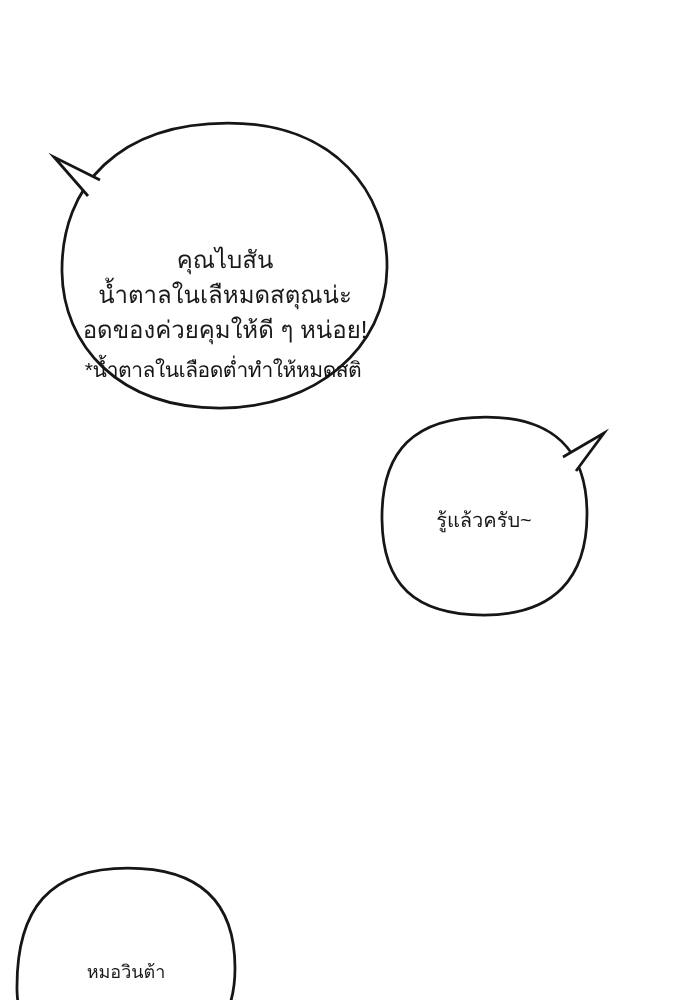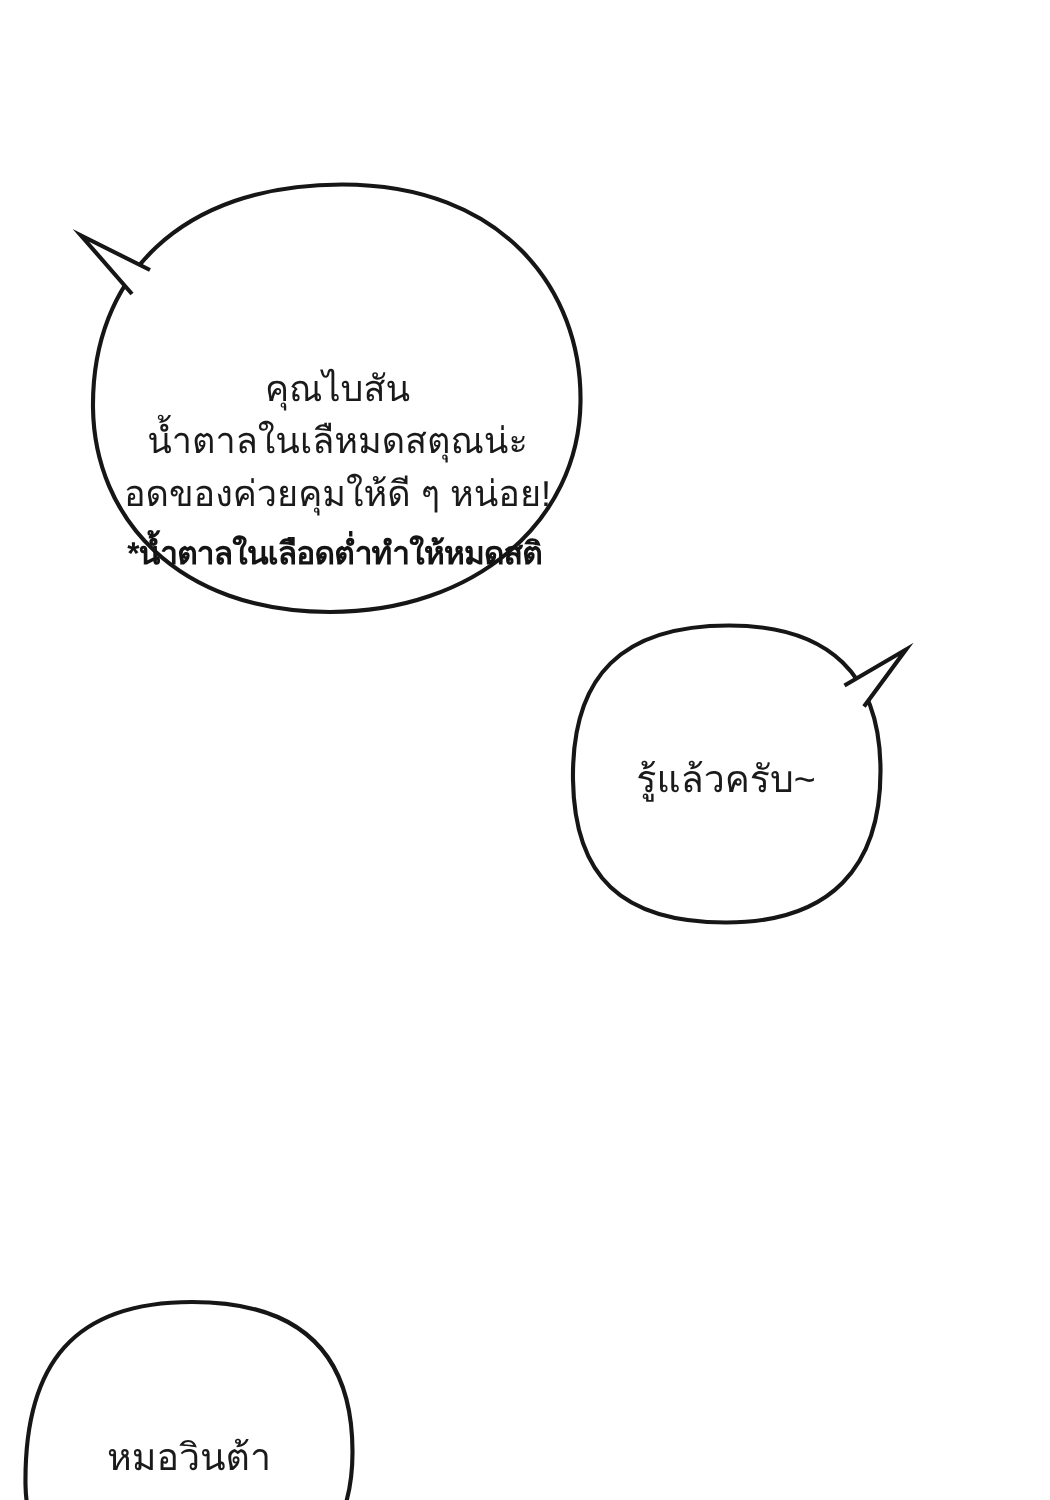--- a/index.html
+++ b/index.html
@@ -57,36 +57,36 @@
     margin-top: 40px;
   }
   #bubble-1-footnote {
     position: absolute;
     left: 60px;
     top: 356px;
     width: 326px;
     text-align: center;
     color: #141414;
     font-size: 21px;
-    font-weight: 700;
+    font-weight: 400;
     letter-spacing: -0.5px;
     line-height: 28px;
     white-space: nowrap;
   }
   #bubble-2-text {
     left: 384px;
     top: 503px;
     width: 200px;
-    font-size: 25px;
+    font-size: 20px;
   }
   #bubble-3-text {
     left: 16px;
     top: 955px;
     width: 220px;
-    font-size: 25px;
+    font-size: 18px;
   }
 </style>
 </head>
 <body>
 
 <div id="comic-page">
 
   <svg id="bubble-artwork" viewBox="0 0 700 1000" xmlns="http://www.w3.org/2000/svg">
 
     <path class="bubble-body" d="M 62 272

